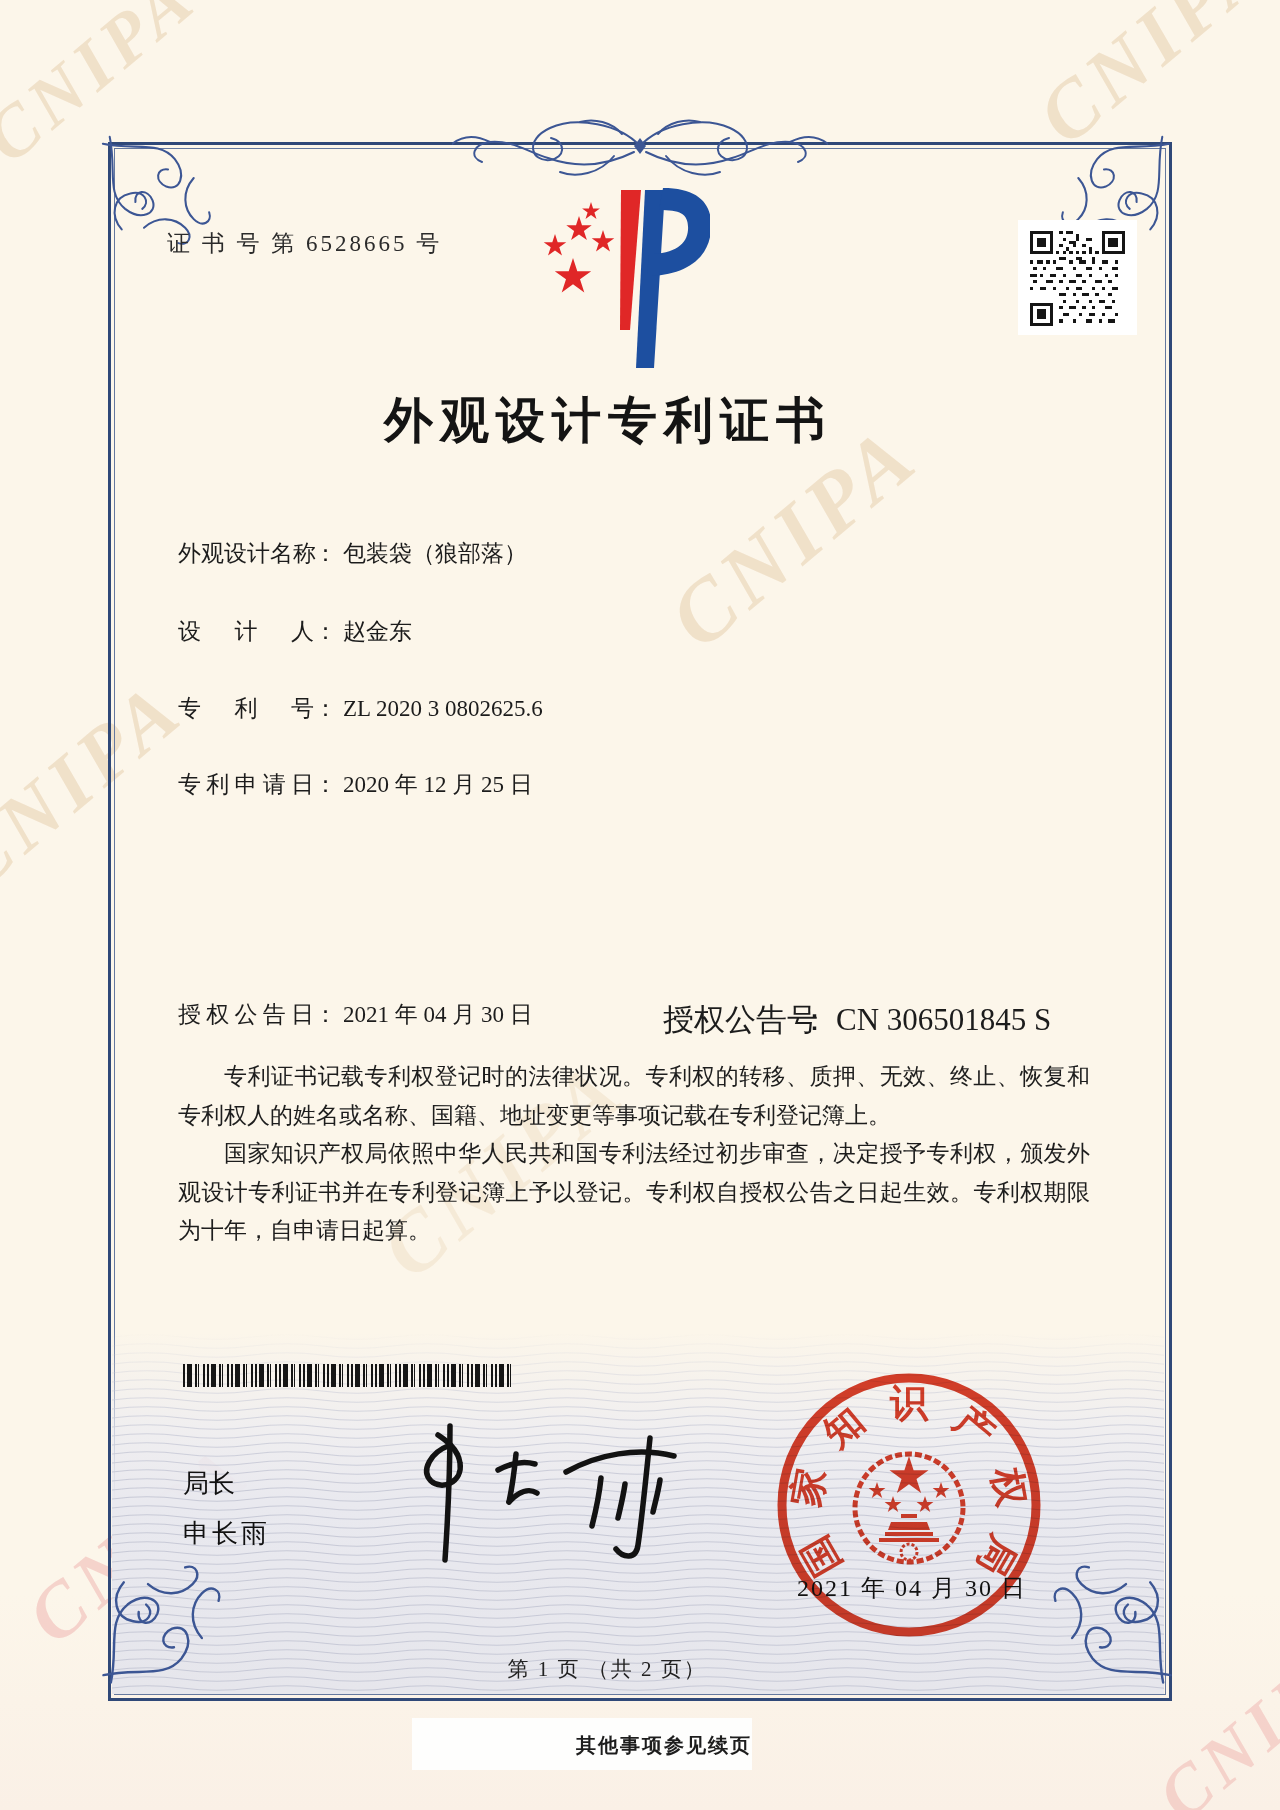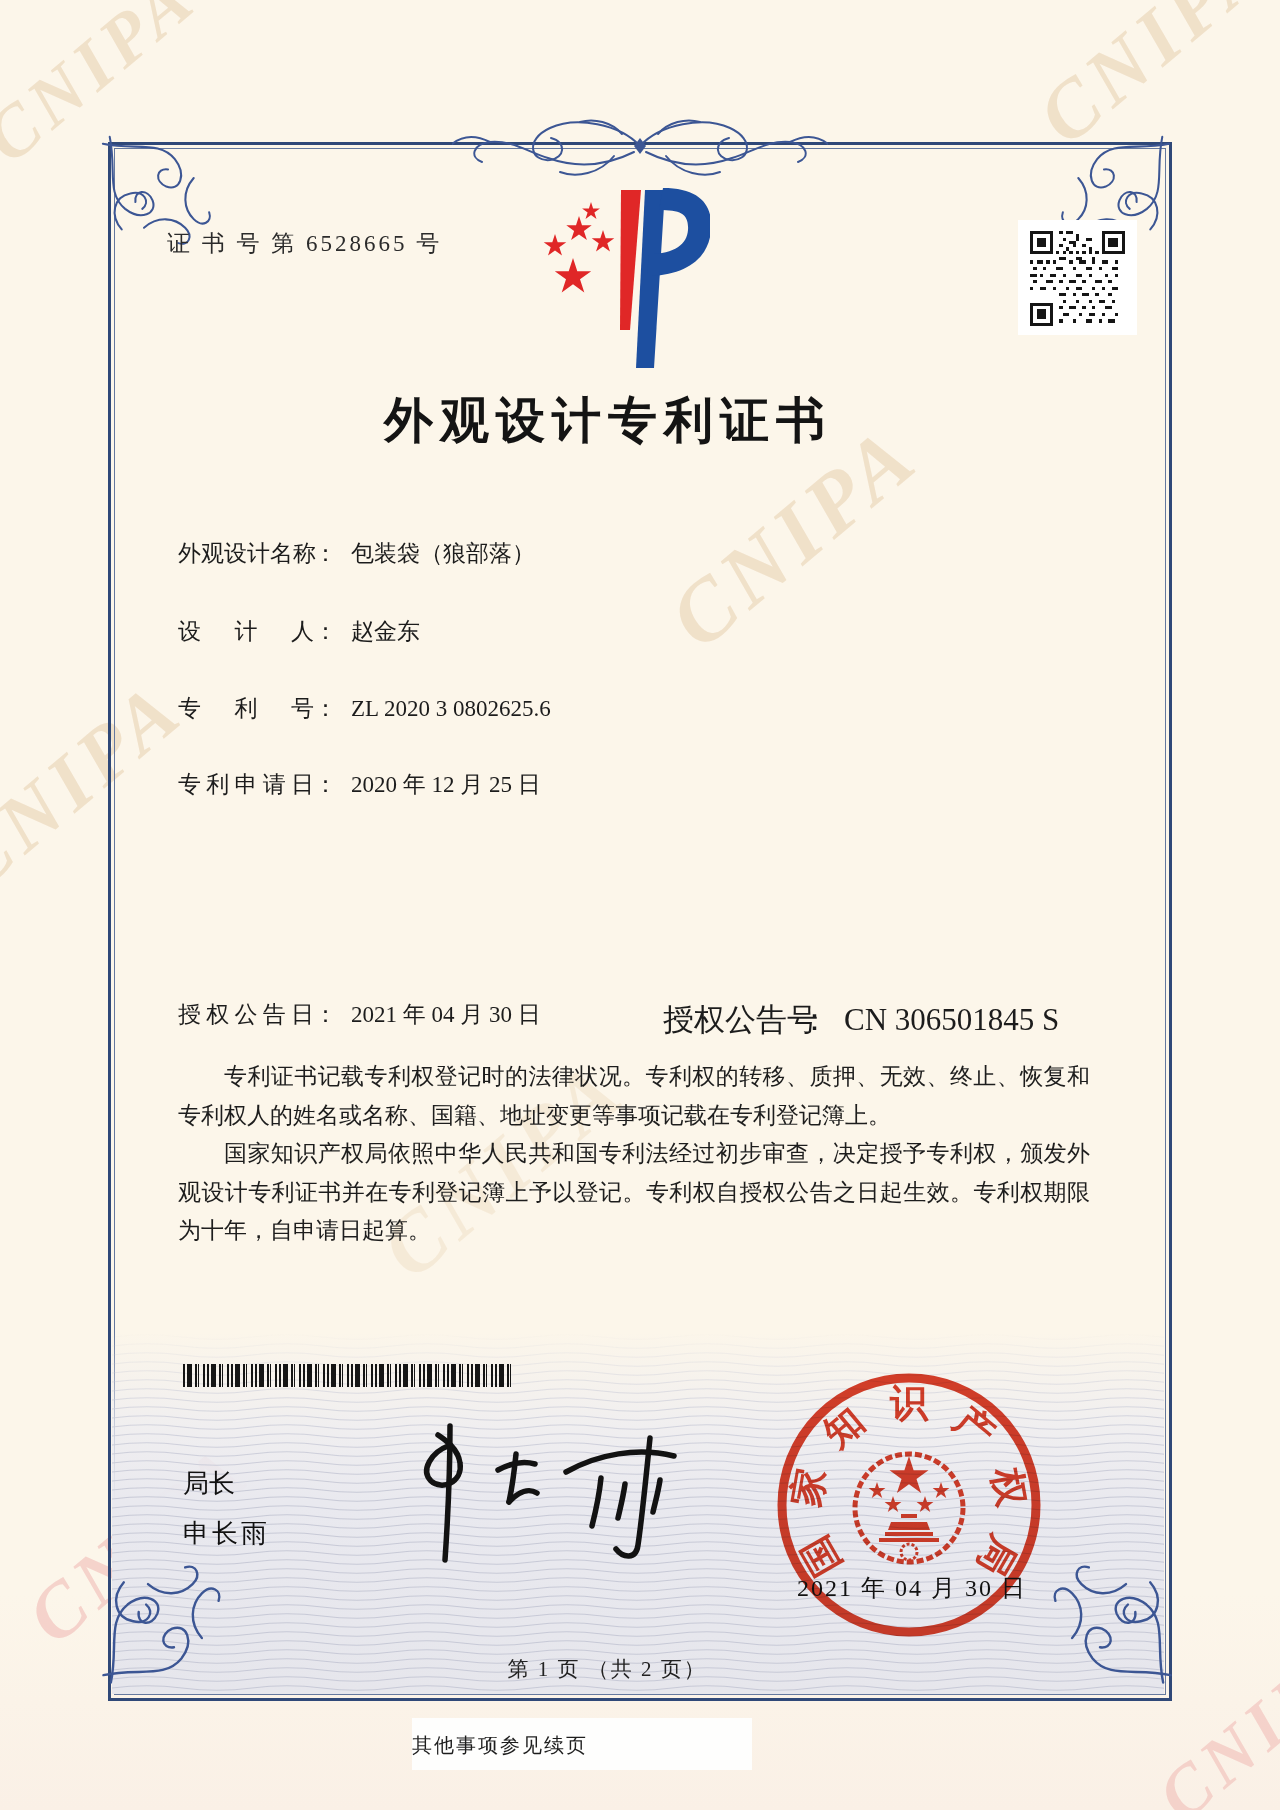--- a/index.html
+++ b/index.html
@@ -21,41 +21,41 @@
   .wave-zone svg{position:absolute;left:0;top:0;}
   
   .ornament{position:absolute;z-index:4;}
   
   .cert-no{position:absolute;left:167px;top:228px;font-size:23px;letter-spacing:3px;color:#2b2b2b;z-index:5;}
   .title{position:absolute;left:78px;top:388px;width:1060px;text-align:center;font-size:49px;
          font-weight:bold;letter-spacing:7px;color:#141414;z-index:5;}
   .frow{position:absolute;left:178px;font-size:23px;color:#1c1c1c;white-space:nowrap;z-index:5;}
   .flabel{display:inline-block;width:136px;text-align:justify;text-align-last:justify;vertical-align:bottom;}
   .fcolon{display:inline-block;}
-  .fvalue{margin-left:14px;text-align:center;}
+  .fvalue{margin-left:6px;text-align:center;}
   .grant{position:absolute;left:663px;font-size:31px;color:#1c1c1c;white-space:nowrap;z-index:5;}
   .paras{position:absolute;left:178px;top:1058px;width:912px;font-size:23px;line-height:38.5px;
          text-align:justify;color:#1d1d1d;z-index:5;}
   .paras p{margin:0;text-indent:2em;}
   .barcode{position:absolute;left:183px;top:1364px;width:329px;height:23px;z-index:5;
       background:repeating-linear-gradient(90deg,#151515 0 2px,transparent 2px 4px,#151515 4px 9px,
       transparent 9px 12px,#151515 12px 14px,transparent 14px 15px,#151515 15px 16px,
       transparent 16px 20px,#151515 20px 22px,transparent 22px 24px);}
   .commissioner-title{position:absolute;left:183px;top:1466px;font-size:26px;color:#111;z-index:5;
       font-family:"Liberation Sans","DejaVu Sans",sans-serif;}
   .commissioner-name{position:absolute;left:183px;top:1516px;font-size:26px;letter-spacing:3px;color:#111;z-index:5;
       font-family:Liberation Mono, monospace;}
   .signature{position:absolute;left:388px;top:1418px;z-index:5;}
   .seal{position:absolute;left:770px;top:1366px;z-index:5;mix-blend-mode:multiply;}
   .seal-date{position:absolute;left:797px;top:1572px;font-size:24px;letter-spacing:2px;color:#111;z-index:6;white-space:nowrap;}
   .page-info{position:absolute;left:447px;top:1655px;width:320px;text-align:center;font-size:21px;
       letter-spacing:2px;color:#222;z-index:6;}
   .cont-band{position:absolute;left:412px;top:1718px;width:340px;height:52px;background:#fefefd;z-index:3;}
-  .cont-note{position:absolute;left:412px;top:1732px;width:340px;text-align:left;font-size:20px;
-      letter-spacing:2px;color:#1d1d1d;z-index:5;}
+  .cont-note{position:absolute;left:412px;top:1732px;width:340px;text-align:right;font-size:20px;
+      letter-spacing:2px;color:#1d1d1d;z-index:5;font-weight:bold;}
   .qr{position:absolute;left:1018px;top:220px;width:119px;height:115px;background:#fff;z-index:5;}
   .logo{position:absolute;left:535px;top:180px;z-index:5;}
 </style>
 </head>
 <body>
 
 <div id="page">
 
   <div class="wm" style="left:-34px;top:26px;font-size:72px;">CNIPA</div>
   <div class="wm" style="left:1018px;top:-6px;font-size:80px;">CNIPA</div>

